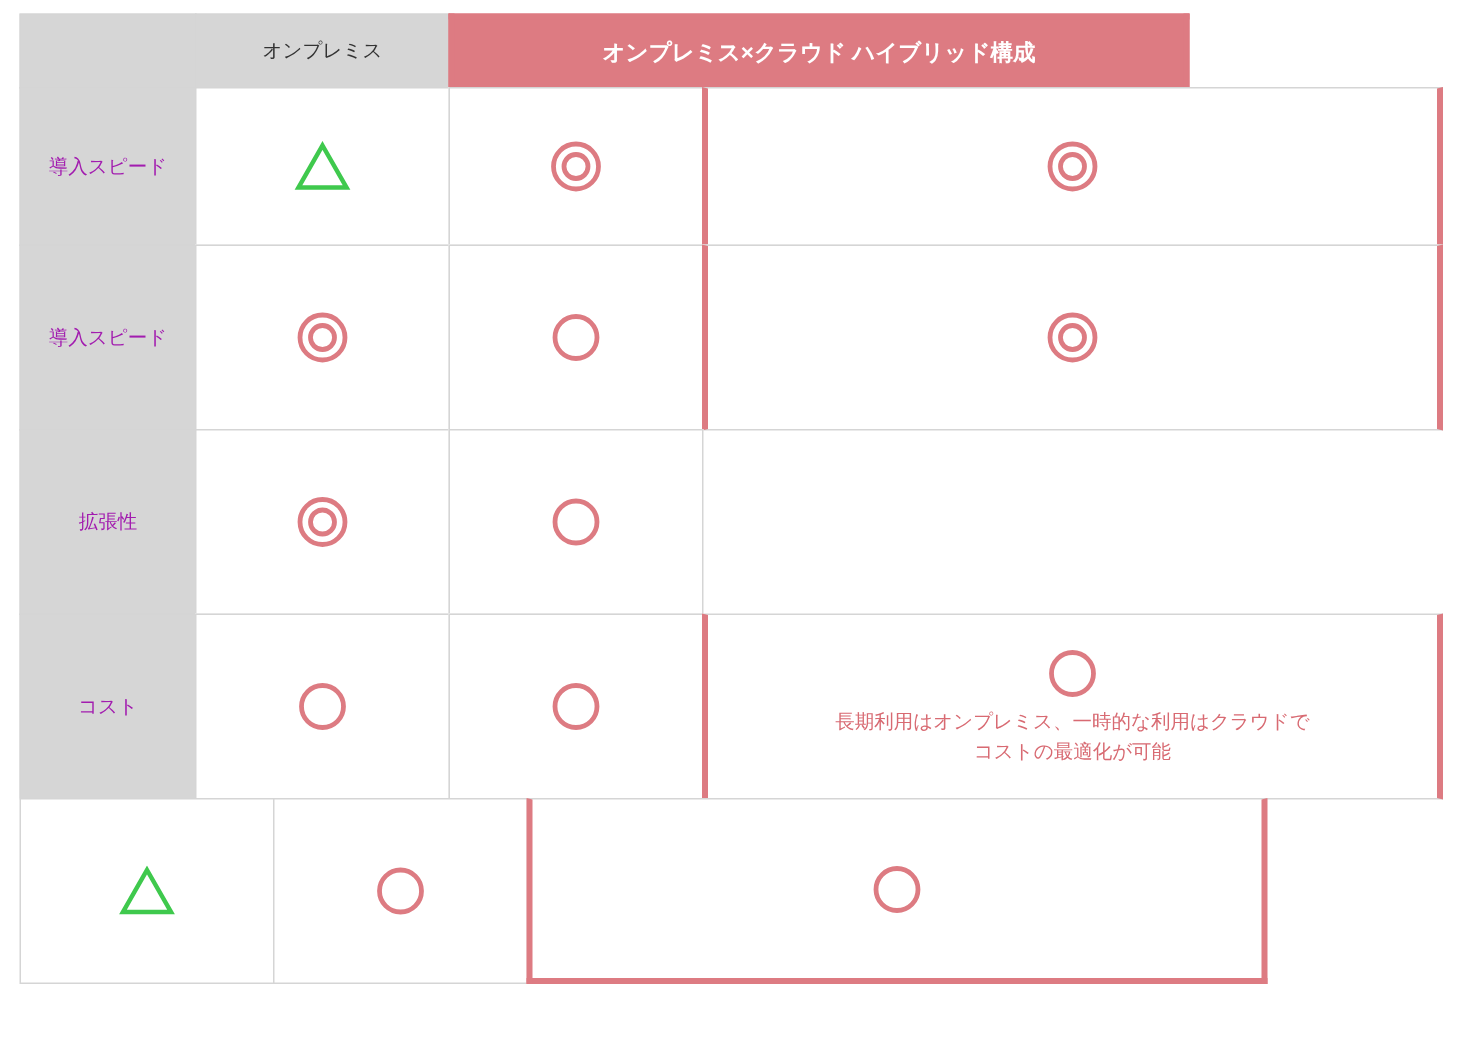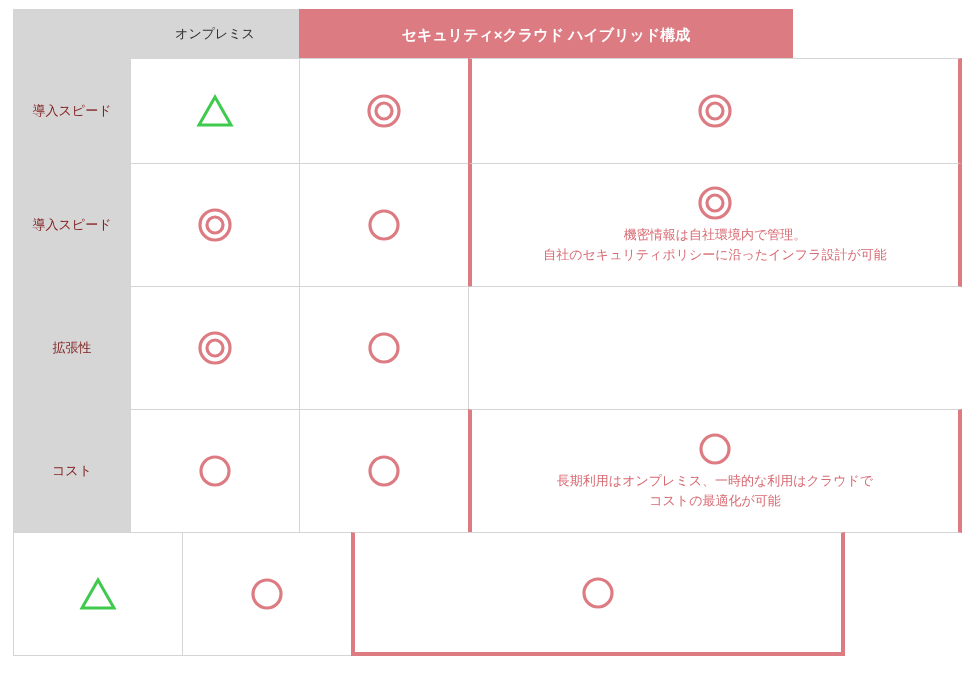--- a/index.html
+++ b/index.html
@@ -23,21 +23,21 @@
   }
   .cell {
     display: flex;
     flex-direction: column;
     align-items: center;
     justify-content: center;
     border: 1px solid #d5d5d5;
     padding: 16px 6px;
     text-align: center;
   }
-  .col-rowhead { width: 118px; background: #d6d6d6; font-size: 13px; color:#7f1d1d;}
+  .col-rowhead { width: 118px; background: #d6d6d6; font-size: 13px; color:#a21caf;}
   .col-a { width: 170px; }
   .col-b { width: 170px; }
   .col-c {
     width: 494px;
     border-left: 4px solid #dd7b82;
     border-right: 4px solid #dd7b82;
   }
   
   .header .cell { background: #d6d6d6; font-size: 13px; height: 50px; }
   .header .col-c {
@@ -74,21 +74,21 @@
   .shortrow .cell { min-height: 106px !important; }
 </style>
 </head>
 <body>
 
 <div class="table">
 
   <div class="row header">
     <div class="cell col-rowhead"></div>
     <div class="cell col-a">オンプレミス</div>
-    <div class="cell col-c">セキュリティ×クラウド ハイブリッド構成</div>
+    <div class="cell col-c">オンプレミス×クラウド ハイブリッド構成</div>
   </div>
 
   <div class="body">
 
     <div class="row shortrow">
       <div class="cell col-rowhead">導入スピード</div>
       <div class="cell col-a">
         <span class="icon">
             <svg width="38" height="34" viewBox="0 0 38 34">
       <polygon points="19,3 35,31 3,31" fill="none" stroke="#3fc94d" stroke-width="3" stroke-linejoin="miter"></polygon>
@@ -131,22 +131,20 @@
     </svg>
           </span>
       </div>
       <div class="cell col-c">
         <span class="icon">
             <svg width="36" height="36" viewBox="0 0 36 36">
       <circle cx="18" cy="18" r="15" fill="none" stroke="#dd7b82" stroke-width="3.2"></circle>
       <circle cx="18" cy="18" r="8" fill="none" stroke="#dd7b82" stroke-width="3.2"></circle>
     </svg>
           </span>
-        <span class="desc">機密情報は自社環境内で管理。
-自社のセキュリティポリシーに沿ったインフラ設計が可能</span>
       </div>
     </div>
 
     <div class="row tallrow">
       <div class="cell col-rowhead">拡張性</div>
       <div class="cell col-a">
         <span class="icon">
             <svg width="36" height="36" viewBox="0 0 36 36">
       <circle cx="18" cy="18" r="15" fill="none" stroke="#dd7b82" stroke-width="3.2"></circle>
       <circle cx="18" cy="18" r="8" fill="none" stroke="#dd7b82" stroke-width="3.2"></circle>

